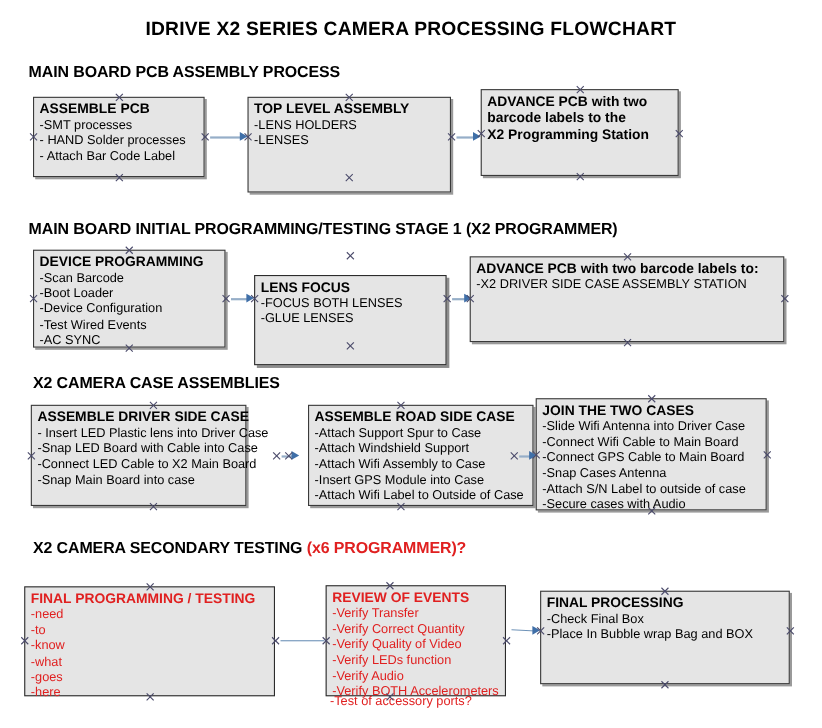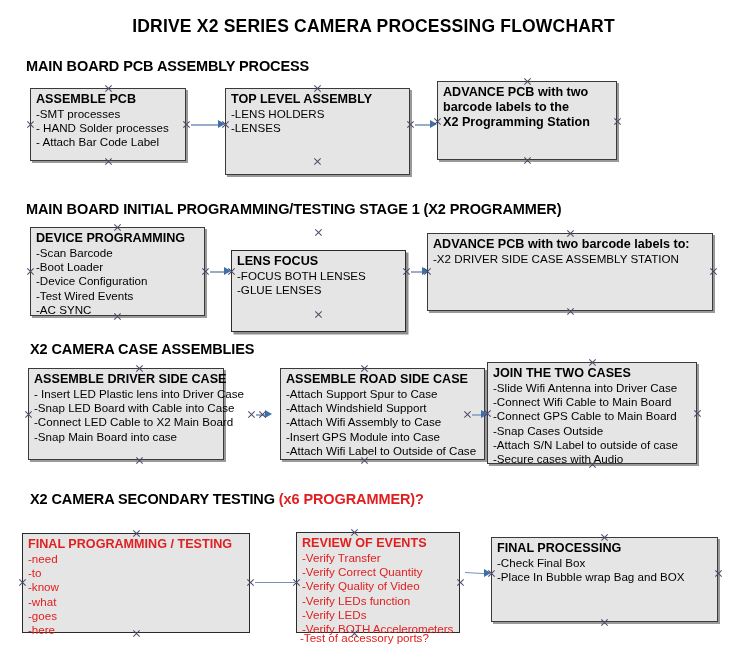--- a/index.html
+++ b/index.html
@@ -255,21 +255,21 @@
 
   <div class="conn" style="left:472px; top:414px; width:12px;"></div>
   <div class="conn-head" style="left:481px; top:410px;"></div>
 
   <div class="box shadow" style="left:487px; top:362px; width:210px; height:102px;">
     <div class="box-inner">
       <div class="b-title">JOIN THE TWO CASES</div>
       <div class="b-line">-Slide Wifi Antenna into Driver Case</div>
       <div class="b-line">-Connect Wifi Cable to Main Board</div>
       <div class="b-line">-Connect GPS Cable to Main Board</div>
-      <div class="b-line">-Snap Cases Outside</div>
+      <div class="b-line">-Snap Cases Antenna</div>
       <div class="b-line">-Attach S/N Label to outside of case</div>
       <div class="b-line">-Secure cases with Audio</div>
     </div>
   </div>
   <div class="handle" style="left:588px; top:358px;"></div>
   <div class="handle" style="left:588px; top:460px;"></div>
   <div class="handle" style="left:483px; top:409px;"></div>
   <div class="handle" style="left:693px; top:409px;"></div>
 
   <div class="section-head" style="left:30px; top:491px;">
@@ -294,21 +294,21 @@
 
   <div class="conn" style="left:255px; top:582px; width:40px; height:1px; background:#6f93b8;"></div>
 
   <div class="box red-text" style="left:296px; top:532px; width:164px; height:101px;">
     <div class="box-inner">
       <div class="b-title">REVIEW OF EVENTS</div>
       <div class="b-line">-Verify Transfer</div>
       <div class="b-line">-Verify Correct Quantity</div>
       <div class="b-line">-Verify Quality of Video</div>
       <div class="b-line">-Verify LEDs function</div>
-      <div class="b-line">-Verify LEDs</div>
+      <div class="b-line">-Verify Audio</div>
       <div class="b-line">-Verify BOTH Accelerometers</div>
     </div>
   </div>
   <div class="overflow-line" style="left:300px; top:631px;">-Test of accessory ports?</div>
   <div class="handle" style="left:350px; top:528px;"></div>
   <div class="handle" style="left:350px; top:629px;"></div>
   <div class="handle" style="left:292px; top:578px;"></div>
   <div class="handle" style="left:456px; top:578px;"></div>
 
   <div class="conn" style="left:465px; top:572px; width:22px; height:1px; background:#6f93b8; transform:rotate(3deg); transform-origin:left center;"></div>

